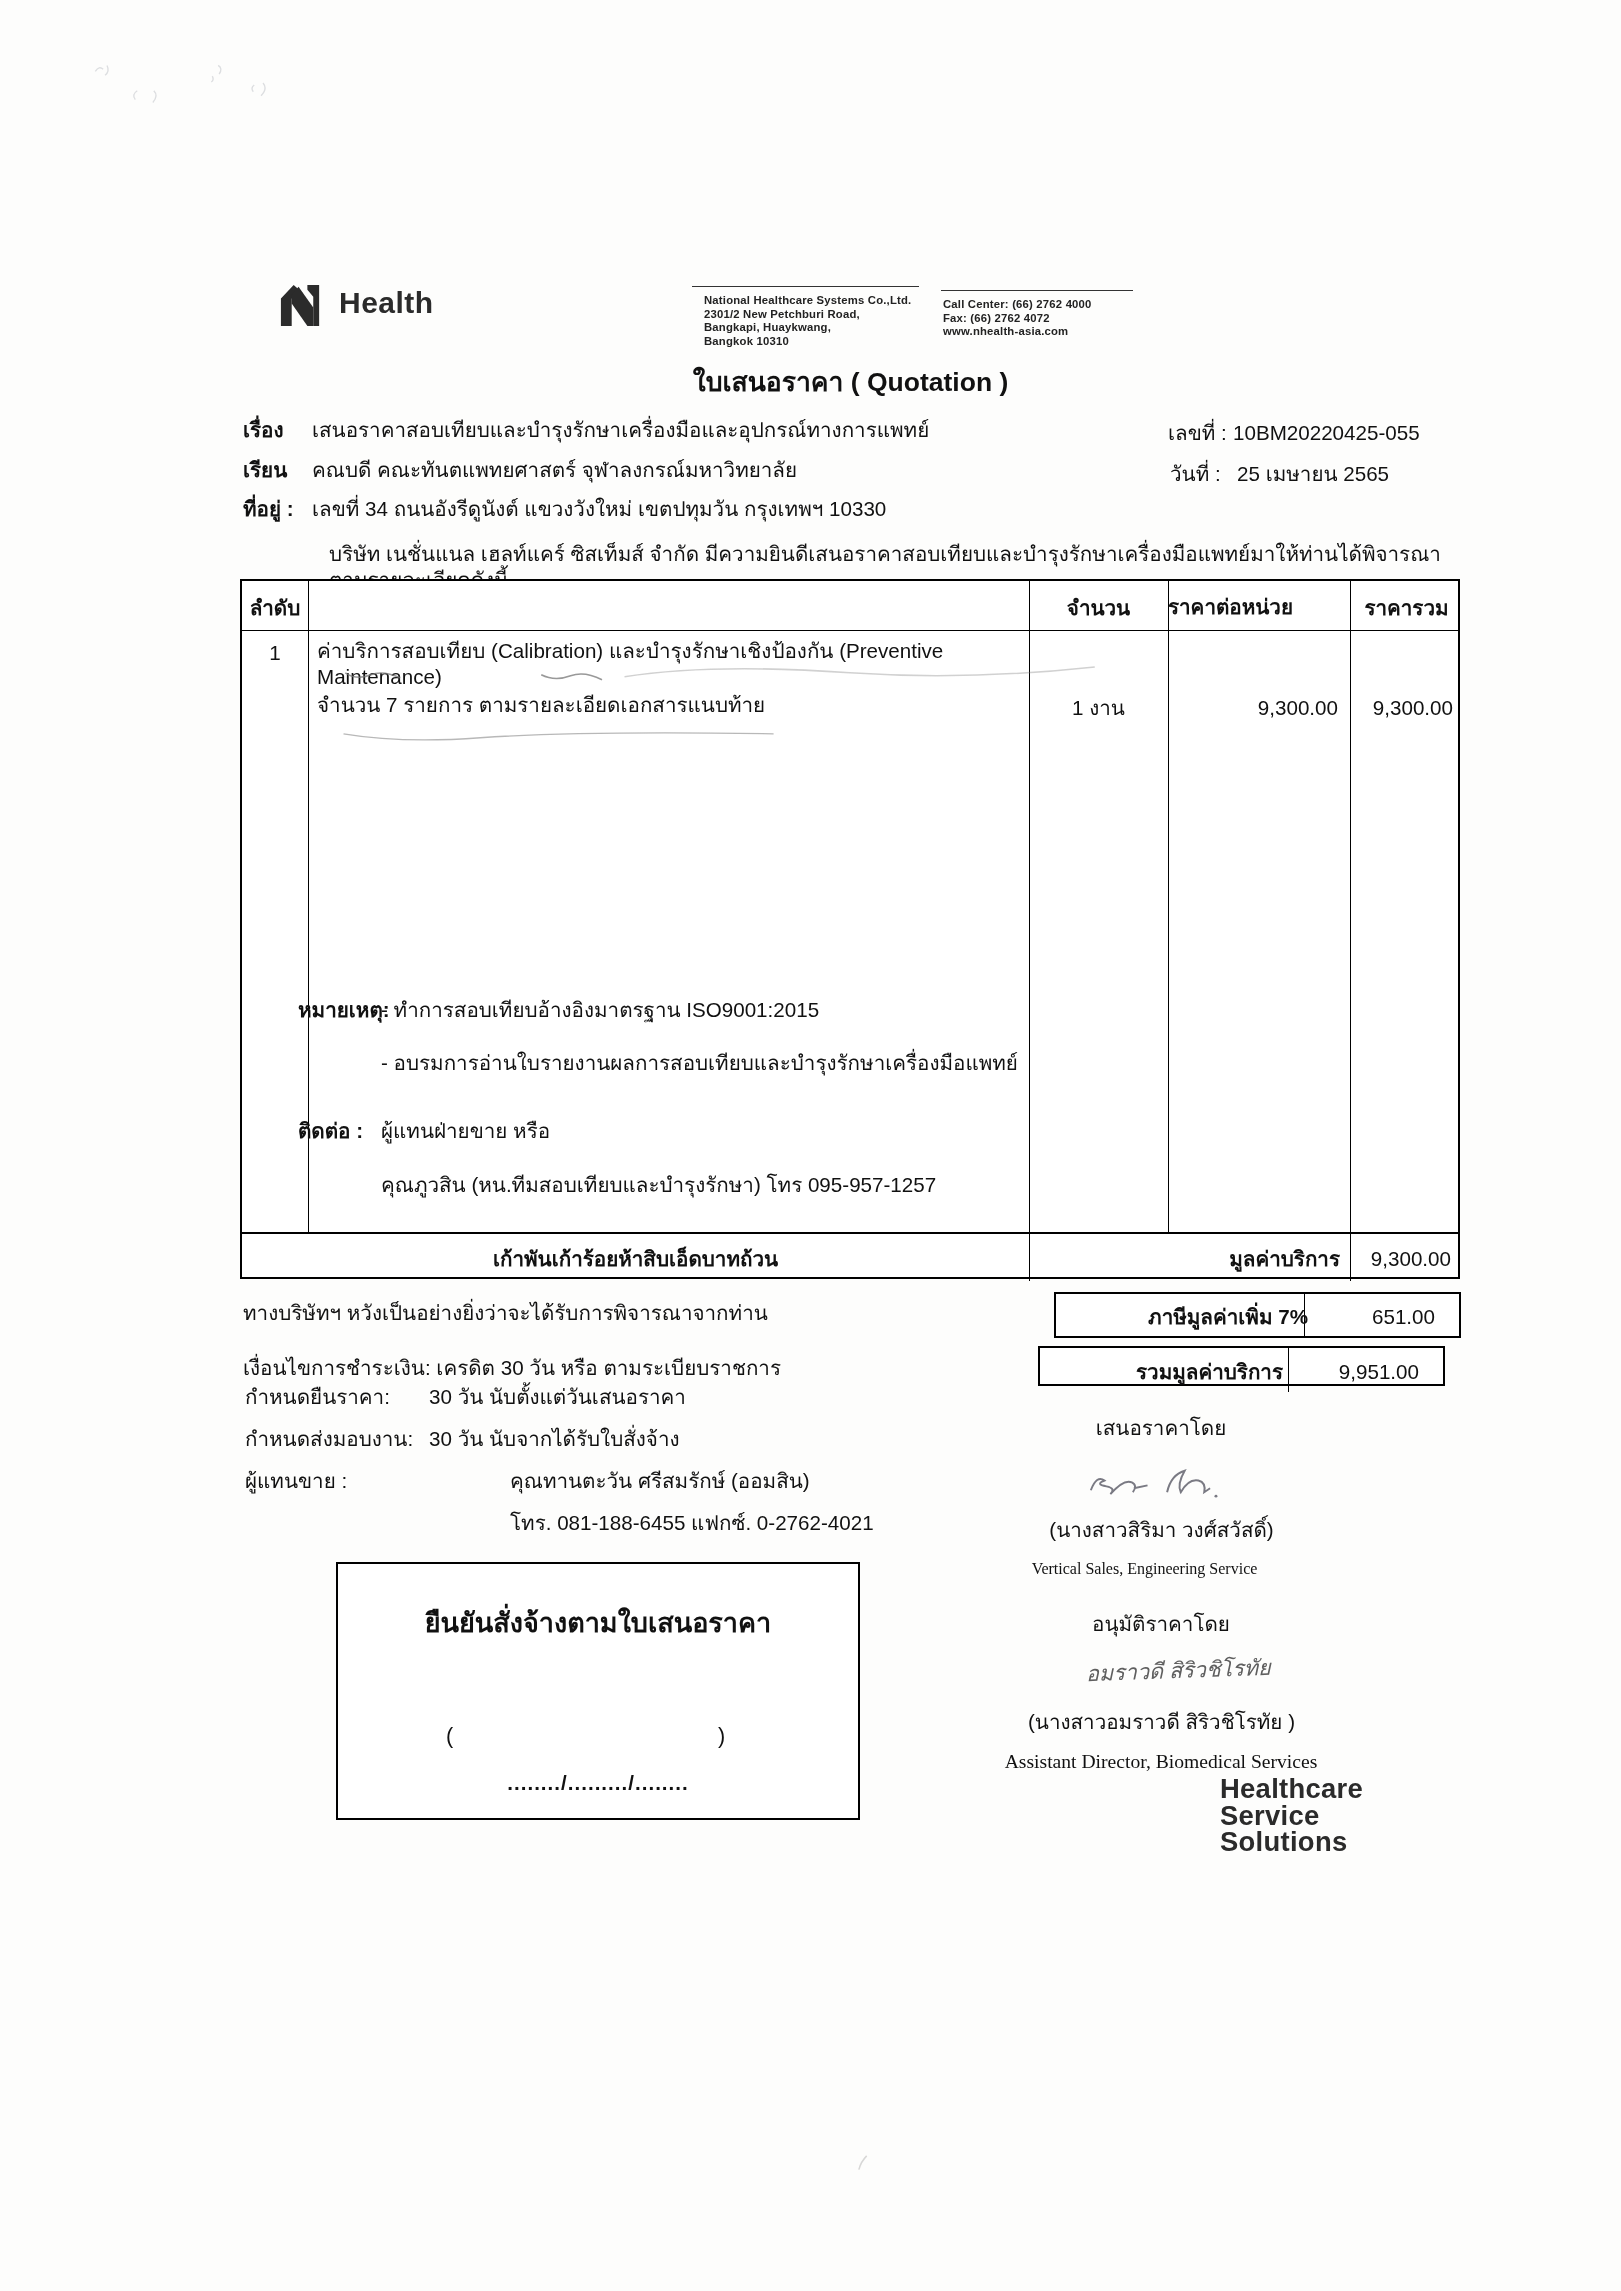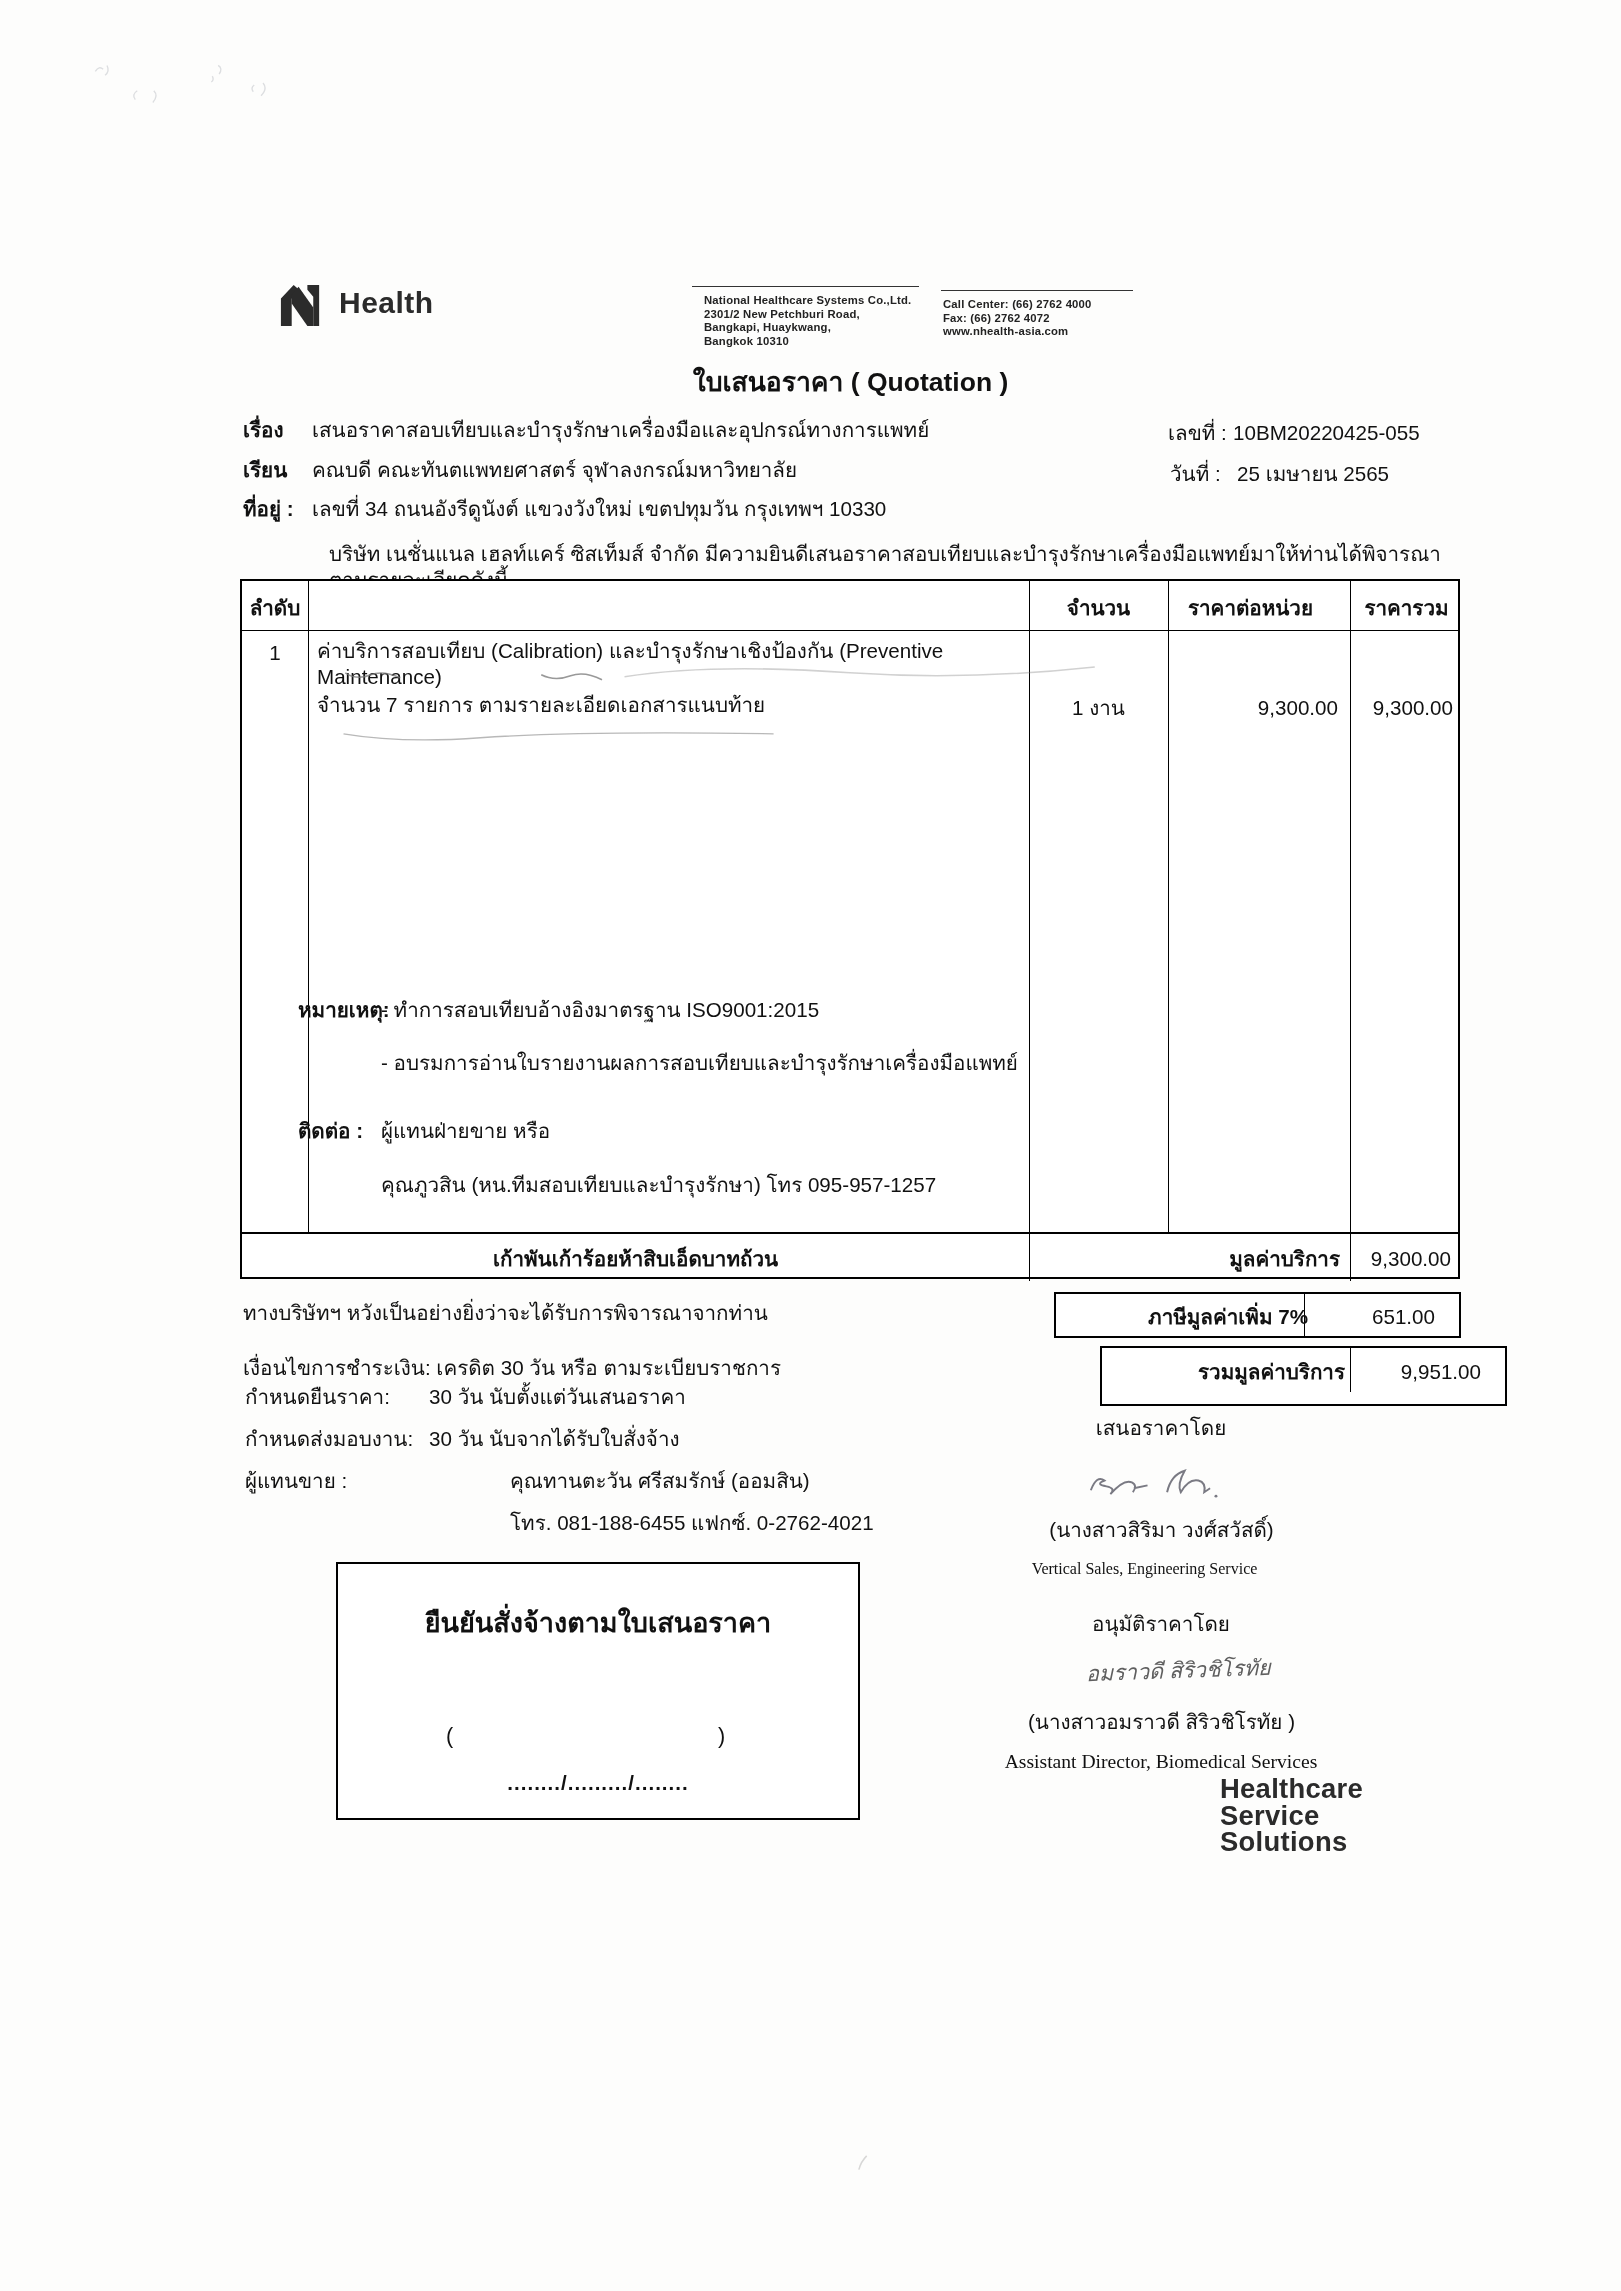--- a/index.html
+++ b/index.html
@@ -93,21 +93,21 @@
     <div class="vline" style="left:66px;  top:0; height:651px;"></div>
     <div class="vline" style="left:787px; top:0; height:700px;"></div>
     <div class="vline" style="left:926px; top:0; height:651px;"></div>
     <div class="vline" style="left:1108px;top:0; height:700px;"></div>
 
     <div class="hline2" style="top:49px;"></div>
     <div class="hline2" style="top:651px; border-top-width:2.2px;"></div>
 
     <div class="abs thai bold c" style="left:0; top:13.7px; width:66px;">ลำดับ</div>
     <div class="abs thai bold c" style="left:787px; top:13.7px; width:139px;">จำนวน</div>
-    <div class="abs thai bold c" style="left:926px; top:13.7px; width:165px;">ราคาต่อหน่วย</div>
+    <div class="abs thai bold c" style="left:906px; top:13.7px; width:165px;font-family:Liberation Serif, serif;">ราคาต่อหน่วย</div>
     <div class="abs thai bold c" style="left:1108px; top:13.7px; width:113px;text-align:center;">ราคารวม</div>
 
     <div class="abs thai c" style="left:0; top:59px; width:66px;">1</div>
     <div class="abs thai" style="left:75px; top:57px; width:706px;">ค่าบริการสอบเทียบ (Calibration) และบำรุงรักษาเชิงป้องกัน (Preventive Maintenance)</div>
     <div class="abs thai" style="left:75px; top:111px; width:706px;">จำนวน  7 รายการ ตามรายละเอียดเอกสารแนบท้าย</div>
     <div class="abs thai c" style="left:787px; top:114px; width:139px;">1  งาน</div>
     <div class="abs thai r" style="left:926px; top:114px; width:170px;">9,300.00</div>
     <div class="abs thai r" style="left:1108px; top:114px; width:103px;">9,300.00</div>
 
     <svg class="abs" style="left:98px; top:84px;" width="765" height="19.6" viewBox="0 0 780 20">
@@ -132,21 +132,21 @@
     <div class="abs thai bold c" style="left:0; top:665px; width:787px;">เก้าพันเก้าร้อยห้าสิบเอ็ดบาทถ้วน</div>
     <div class="abs thai bold r" style="left:787px; top:665px; width:311px;">มูลค่าบริการ</div>
     <div class="abs thai r" style="left:1108px; top:665px; width:101px;">9,300.00</div>
   </div>
 
   <div class="sumbox" style="left:1054px; top:1292px; width:407px; height:46px;">
     <div class="vline" style="left:248px; top:0; height:42px;"></div>
     <div class="abs thai bold r" style="left:14px; top:9.8px; width:238px;">ภาษีมูลค่าเพิ่ม 7%</div>
     <div class="abs thai r" style="left:248px; top:9.8px; width:131px;">651.00</div>
   </div>
-  <div class="sumbox" style="left:1100px; top:1346px; width:407px; height:60px;">
+  <div class="sumbox" style="left:1038px; top:1346px; width:407px; height:40px;">
     <div class="vline" style="left:248px; top:0; height:44px;"></div>
     <div class="abs thai bold r" style="left:0; top:10.8px; width:243px;">รวมมูลค่าบริการ</div>
     <div class="abs thai r" style="left:248px; top:10.8px; width:131px;">9,951.00</div>
   </div>
 
   <div class="abs thai" style="left:243px; top:1300px;">ทางบริษัทฯ หวังเป็นอย่างยิ่งว่าจะได้รับการพิจารณาจากท่าน</div>
   <div class="abs thai" style="left:243px; top:1355px;">เงื่อนไขการชำระเงิน: เครดิต 30 วัน หรือ ตามระเบียบราชการ</div>
 
   <div class="abs thai" style="left:245px; top:1384px;">กำหนดยืนราคา:</div>
   <div class="abs thai" style="left:429px; top:1384px;">30  วัน  นับตั้งแต่วันเสนอราคา</div>

